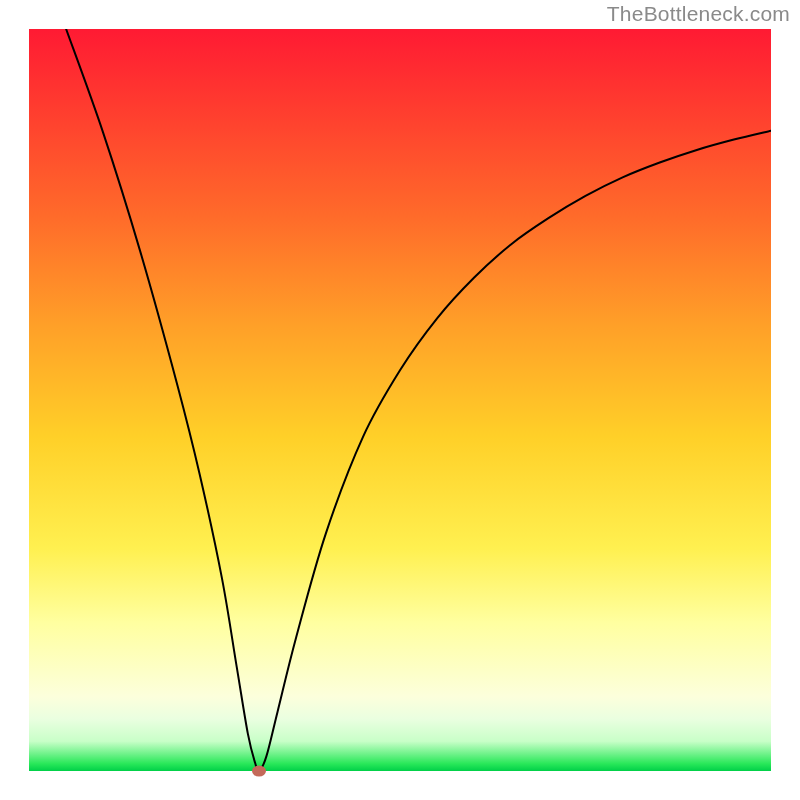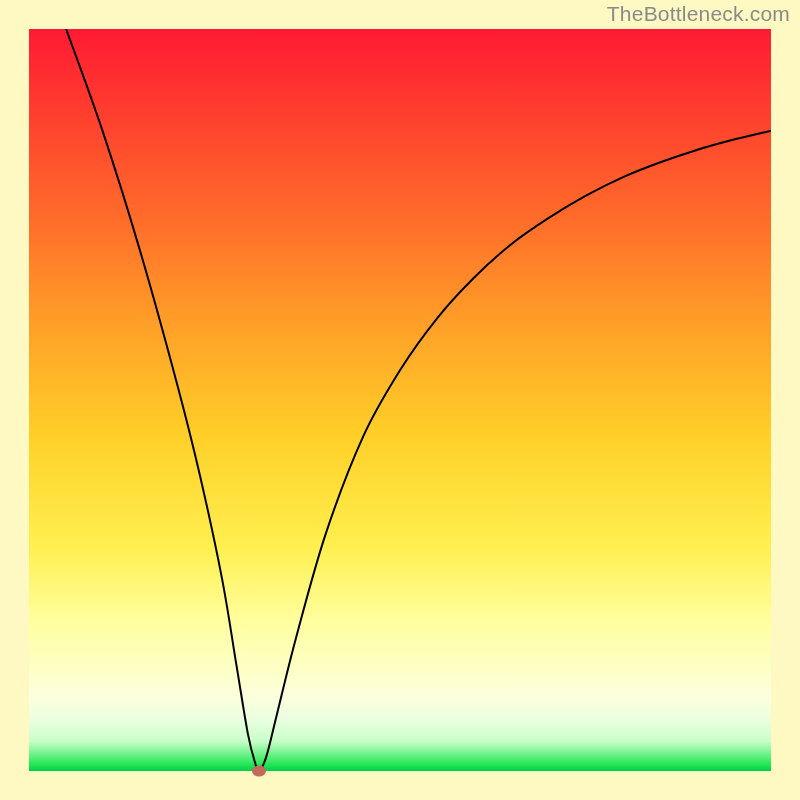--- a/index.html
+++ b/index.html
@@ -8,21 +8,21 @@
     width: 800px;
     height: 800px;
     background: #000;
     font-family: Arial, Helvetica, sans-serif;
     overflow: hidden;
   }
   .frame {
     position: relative;
     width: 800px;
     height: 800px;
-    background: #fef9c3;
+    background: #ffffff;
   }
   .plot {
     position: absolute;
     left: 29px;
     top: 29px;
     width: 742px;
     height: 742px;
     
     background: linear-gradient(to bottom,
       #ff1a33 0%,

